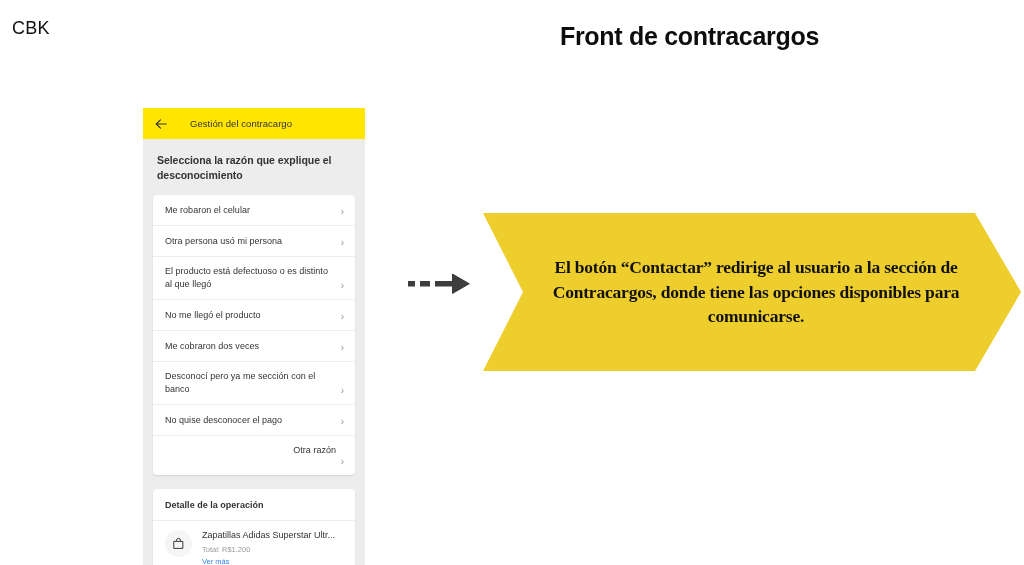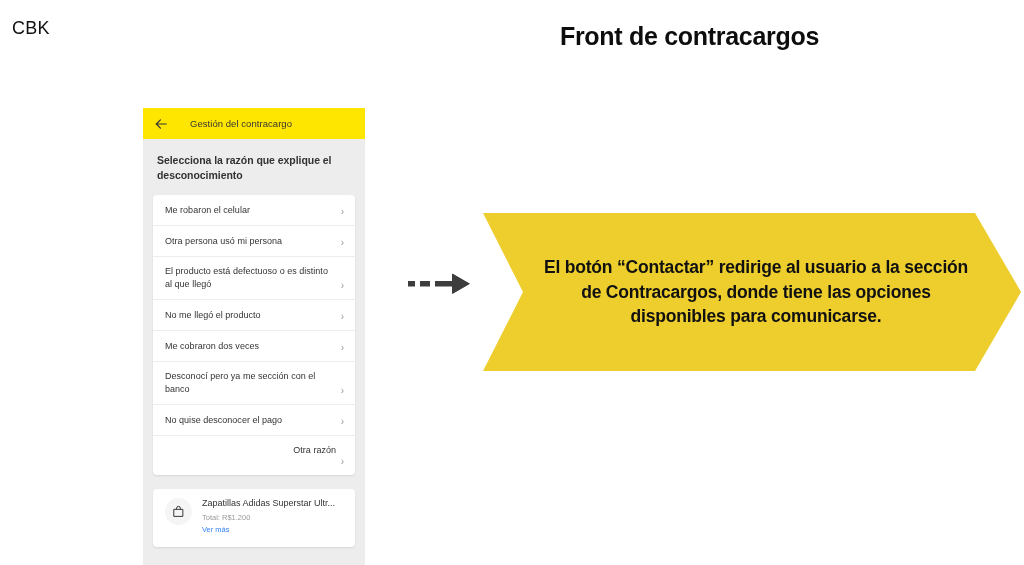--- a/index.html
+++ b/index.html
@@ -194,20 +194,21 @@
     padding: 0 52px 0 60px;
   }
   .callout-text p {
     margin: 0;
     text-align: center;
     font-size: 17.5px;
     font-weight: bold;
     color: #111111;
     line-height: 1.42;
     letter-spacing: -0.2px;
+    font-family: Liberation Serif, serif;
   }
 </style>
 </head>
 <body>
 
 <div class="slide-tag">CBK</div>
 <div class="slide-title">Front de contracargos</div>
 
 <div class="phone">
 
@@ -261,20 +262,21 @@
       </div>
 
       <div class="reason-row">
         <span class="reason-label">Otra razón</span>
         <span class="chev">›</span>
       </div>
 
     </div>
 
     <div class="card detail-card">
+      <div class="detail-title">Detalle de la operación</div>
       <div class="item-row">
         <span class="item-thumb">
           <svg class="bag-icon" viewBox="0 0 24 24" fill="none" stroke="#333333" stroke-width="1.8" stroke-linecap="round" stroke-linejoin="round">
             <path d="M4 8 H20 V21 H4 Z"></path>
             <path d="M8.5 8 V6 a3.5 3.5 0 0 1 7 0 V8"></path>
           </svg>
         </span>
         <span class="item-texts">
           <span class="item-name" style="display:block;">Zapatillas Adidas Superstar Ultr...</span>
           <span class="item-total" style="display:block;">Total: R$1.200</span>

